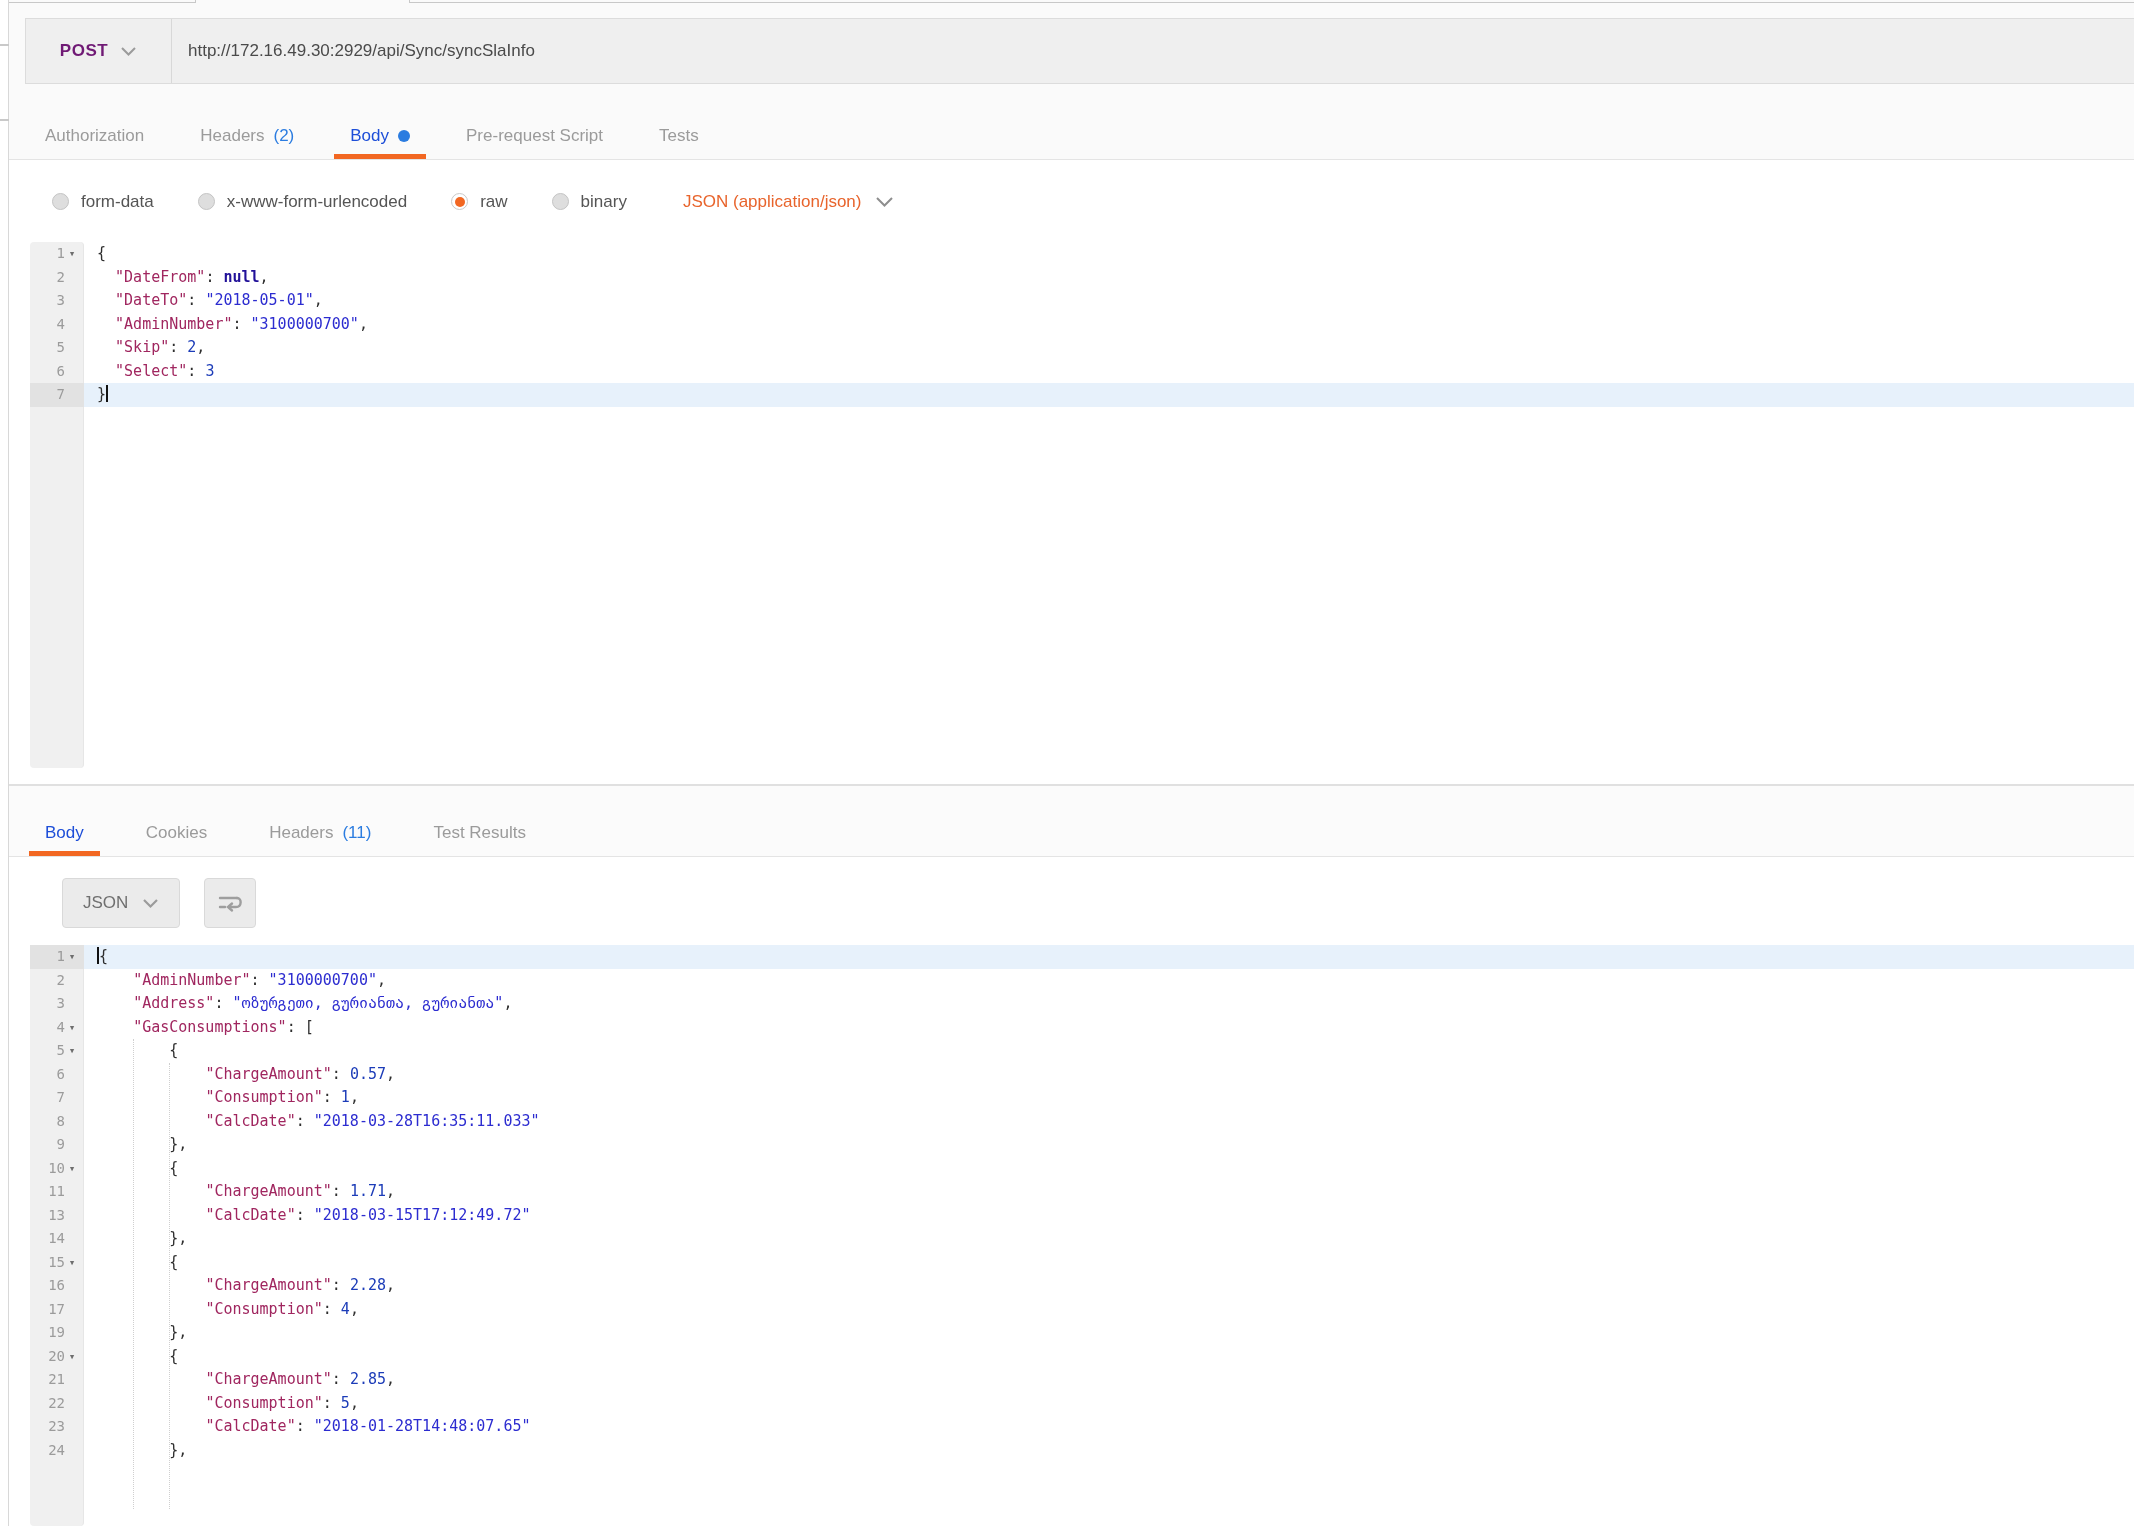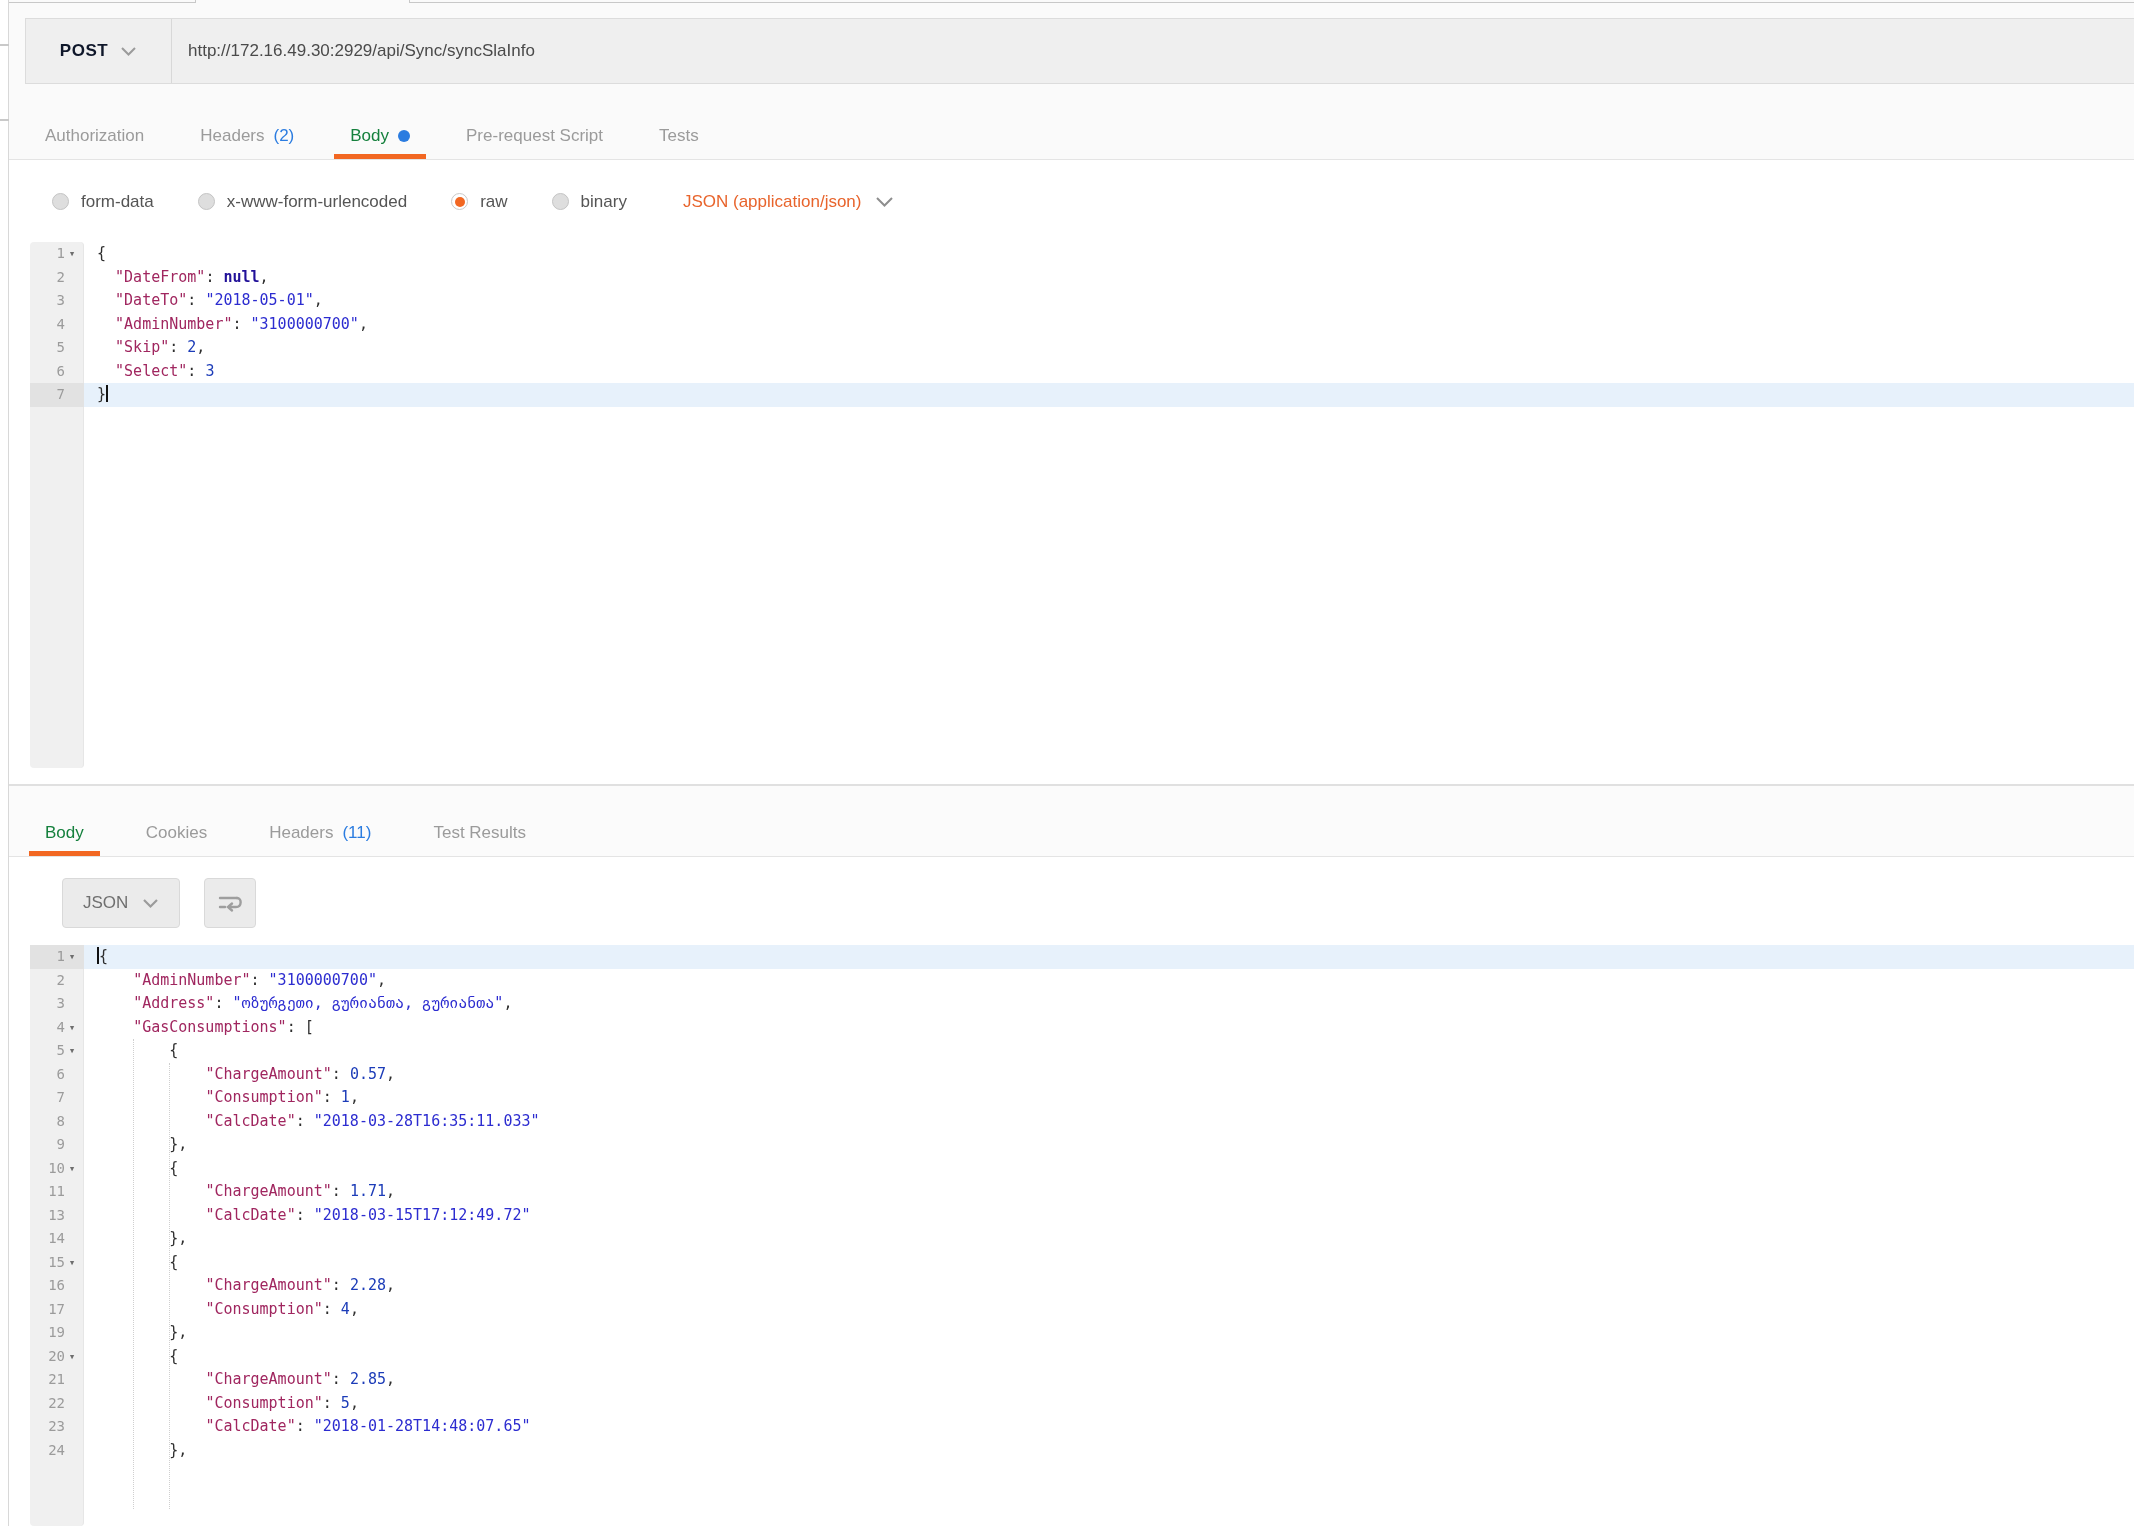--- a/index.html
+++ b/index.html
@@ -17,26 +17,26 @@
   .side-notch { position:absolute; left:0; width:9px; height:2px; background:#C9C9C9; }
   
   .top-remnant { position:absolute; top:0; left:9px; right:0; height:3px; background:#FAFAFA; }
   .top-seg { position:absolute; top:0; height:3px; border-bottom:1px solid #C8C8C8; }
   .top-tick { position:absolute; top:0; width:1px; height:3px; background:#C8C8C8; }
 
   
   .header { position:absolute; top:3px; left:9px; right:0; height:157px; background:#FAFAFA; border-bottom:1px solid #E4E4E4; }
   .url-row { position:absolute; top:15px; left:16px; right:0; height:66px; background:#EFEFEF; border:1px solid #DCDCDC; border-right:none; display:flex; align-items:stretch; }
   .method { width:146px; border-right:1px solid #D8D8D8; display:flex; align-items:center; justify-content:center; gap:12px; cursor:pointer; }
-  .method-label { font-size:17px; font-weight:bold; color:#0f172a; letter-spacing:0.5px; }
+  .method-label { font-size:17px; font-weight:bold; color:#701a75; letter-spacing:0.5px; }
   .url-field { flex:1; display:flex; align-items:center; padding-left:16px; font-size:17px; color:#4A4A4A; }
 
   .req-tabs { position:absolute; left:36px; bottom:0; height:46px; display:flex; gap:56px; }
   .tab { position:relative; display:flex; align-items:center; gap:9px; font-size:17px; color:#9B9B9B; cursor:pointer; height:100%; }
-  .tab.active { color:#15803d; }
+  .tab.active { color:#1d4ed8; }
   .tab.active::after { content:""; position:absolute; left:-16px; right:-16px; bottom:0; height:5px; background:#F26722; }
   .tab .badge { color:#2B7CE0; }
   .tab .dot { width:12px; height:12px; border-radius:50%; background:#2B7CE0; }
 
   
   .radio-row { position:absolute; top:161px; left:9px; right:0; height:81px; background:#fff; display:flex; align-items:center; padding-left:43px; gap:44px; }
   .radio-opt { display:flex; align-items:center; gap:12px; font-size:17px; color:#555; cursor:pointer; }
   .radio-circ { width:17px; height:17px; border-radius:50%; background:#DEDEDE; border:1px solid #C4C4C4; position:relative; }
   .radio-opt.selected .radio-circ { background:#fff; border-color:#C9C9C9; }
   .radio-opt.selected .radio-circ::after { content:""; position:absolute; left:2.5px; top:2.5px; width:10px; height:10px; border-radius:50%; background:#F26722; }

